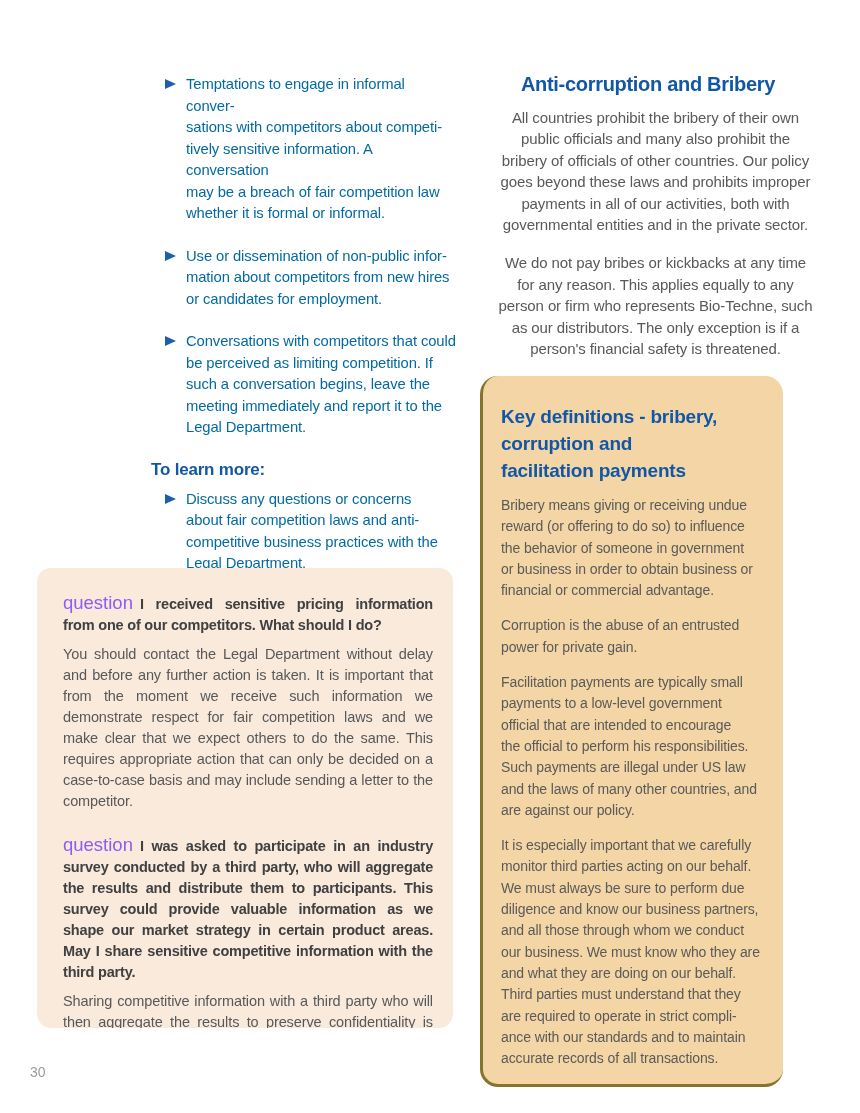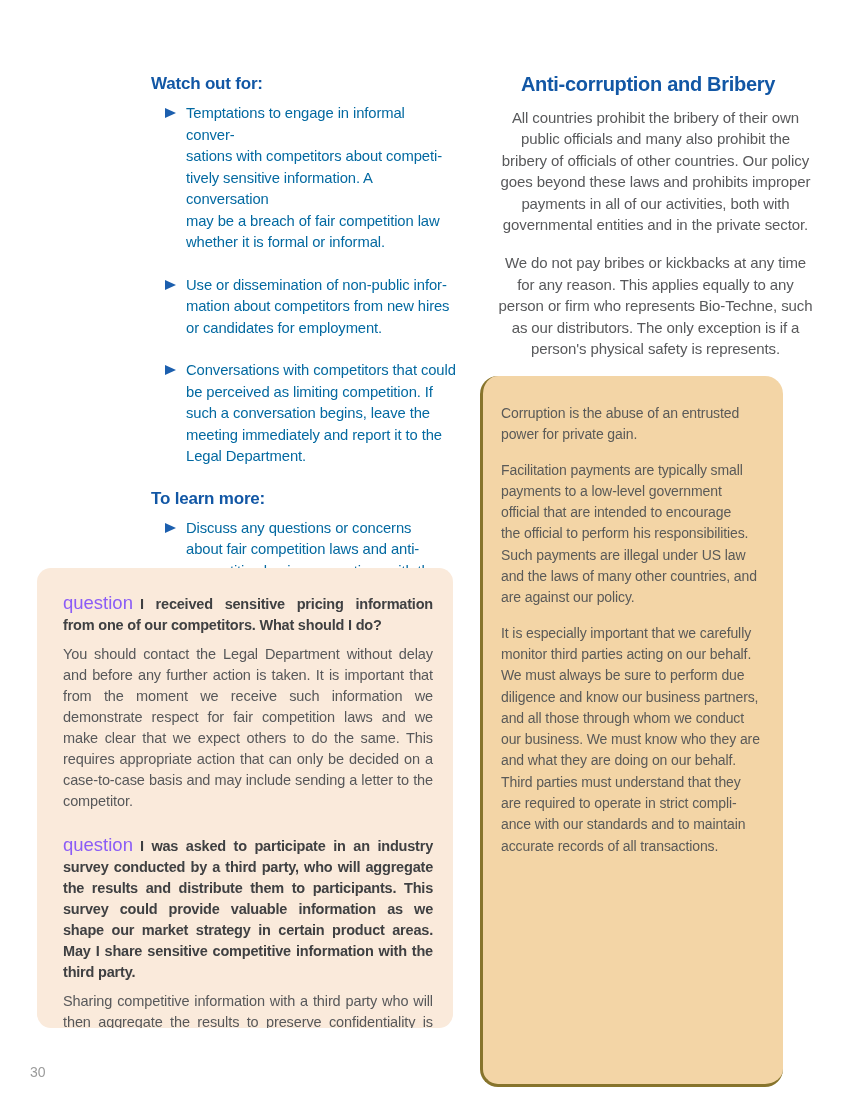--- a/index.html
+++ b/index.html
@@ -85,21 +85,20 @@
     position:absolute; left:30px; top:1064px;
     font-size:14px; color:#9b9b9b;
   }
 </style>
 </head>
 <body>
 
 <div class="page">
 
   <div class="left-col">
-    <h3 class="sec-heading">Watch out for:</h3>
 
     <div class="bullet">
       <span class="tri"></span>
       <p class="btxt">Temptations to engage in informal conver-
 sations with competitors about competi-
 tively sensitive information.  A conversation
 may be a breach of fair competition law
 whether it is formal or informal.</p>
     </div>
     <div class="bullet">
@@ -133,24 +132,32 @@
     <p class="body">All countries prohibit the bribery of their own
 public officials and many also prohibit the
 bribery of officials of other countries. Our policy
 goes beyond these laws and prohibits improper
 payments in all of our activities, both with
 governmental entities and in the private sector.</p>
     <p class="body">We do not pay bribes or kickbacks at any time
 for any reason. This applies equally to any
 person or firm who represents Bio-Techne, such
 as our distributors.  The only exception is if a
-person's physical safety is represents.</p>
+person's financial safety is threatened.</p>
   </div>
 
   <div class="key-box">
+    <h3 class="key-title">Key definitions - bribery,
+corruption and
+facilitation payments</h3>
+    <p class="body">Bribery means giving or receiving undue
+reward (or offering to do so) to influence
+the behavior of someone in government
+or business in order to obtain business or
+financial or commercial advantage.</p>
     <p class="body">Corruption is the abuse of an entrusted
 power for private gain.</p>
     <p class="body">Facilitation payments are typically small
 payments to a low-level government
 official that are intended to encourage
 the official to perform his responsibilities.
 Such payments are illegal under US law
 and the laws of many other countries, and
 are against our policy.</p>
     <p class="body">It is especially important that we carefully

